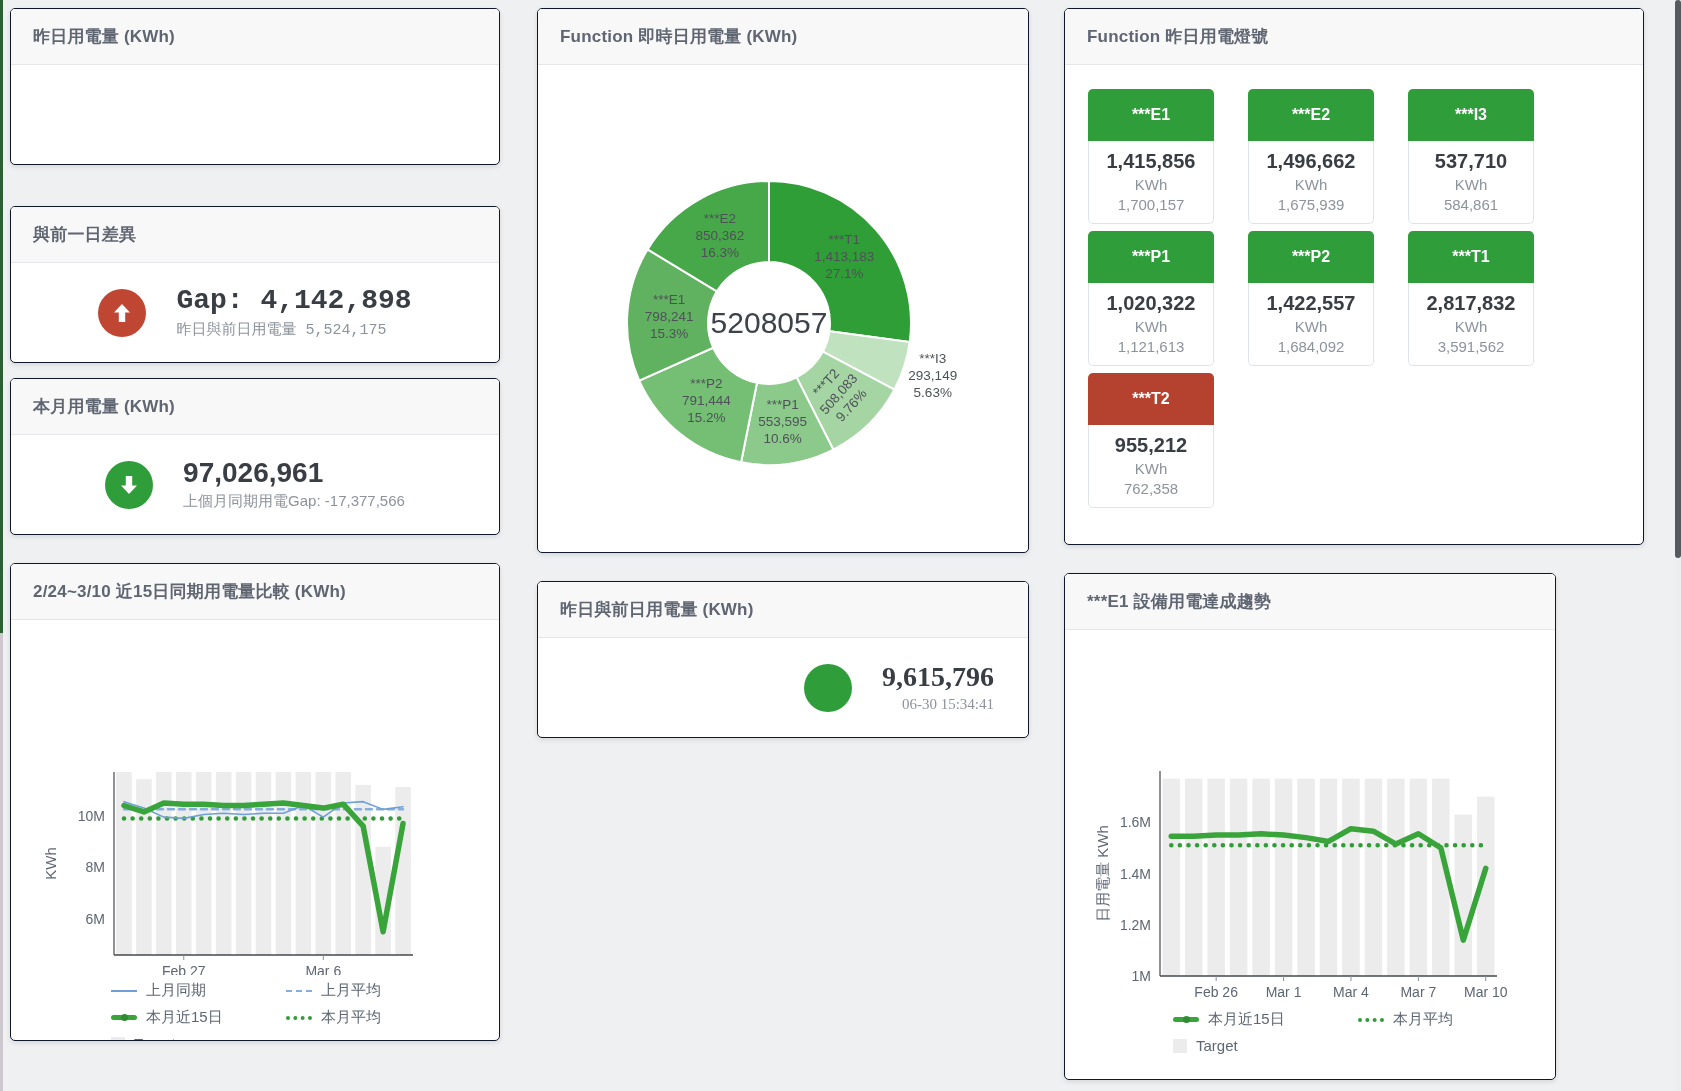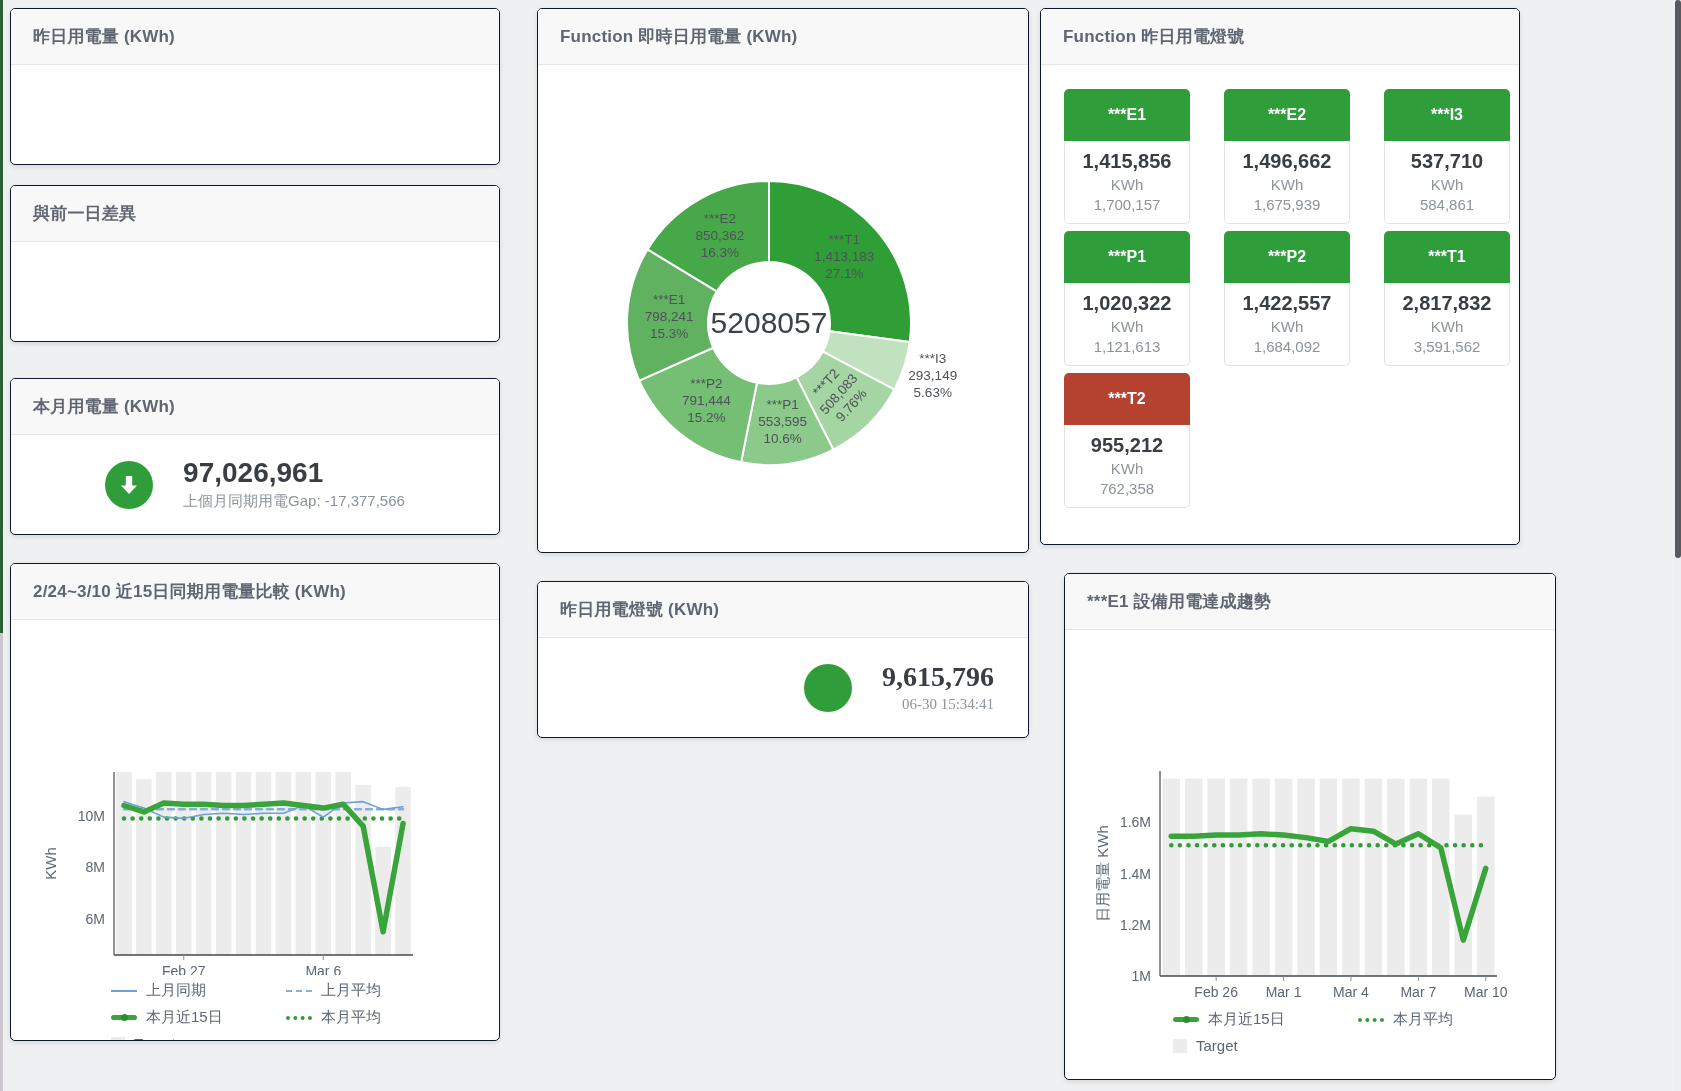--- a/index.html
+++ b/index.html
@@ -66,23 +66,34 @@
 
 <div class="edge-left-top"></div>
 <div class="edge-left-bottom"></div>
 
 <div class="panel" style="left:10px; top:8px; width:490px; height:157px;">
   <div class="panel-head">
     <div class="panel-title">昨日用電量 (KWh)</div>
   </div>
 </div>
 
-<div class="panel" style="left:10px; top:185px; width:490px; height:157px;font-family:Liberation Mono, monospace;">
+<div class="panel" style="left:10px; top:206px; width:490px; height:157px;font-family:Liberation Mono, monospace;">
   <div class="panel-head">
     <div class="panel-title">與前一日差異</div>
+  </div>
+  <div class="stat-body">
+    <div class="stat-circle" id="circ-diff" style="background: rgb(192, 70, 52);">
+        <svg viewBox="0 0 24 24">
+          <path d="M12 3 L20 11.5 H15.2 V21 H8.8 V11.5 H4 Z" fill="#ffffff"></path>
+        </svg>
+      </div>
+    <div class="stat-text">
+      <div class="v">Gap: 4,142,898</div>
+      <div class="s">昨日與前日用電量 5,524,175</div>
+    </div>
   </div>
 </div>
 
 <div class="panel" style="left:10px; top:378px; width:490px; height:157px;">
   <div class="panel-head">
     <div class="panel-title">本月用電量 (KWh)</div>
   </div>
   <div class="stat-body">
     <div class="stat-circle" id="circ-month" style="background: rgb(47, 158, 58);">
         <svg viewBox="0 0 24 24" style="transform:rotate(180deg)">
@@ -179,32 +190,32 @@
         <text class="pie-label" text-anchor="middle"><tspan x="131.20075975306338" y="238.66662442814044">***E1</tspan><tspan x="131.20075975306338" y="255.66662442814044">798,241</tspan><tspan x="131.20075975306338" y="272.66662442814044">15.3%</tspan></text>
         <path d="M109.56377973759597,184.39806790320722 A142,142 0 0 1 231.00000000000009,116 L231.00000000000003,197 A61,61 0 0 0 178.8337363661504,226.38226860630732 Z" fill="#47a84a" stroke="#ffffff" stroke-width="2"></path>
         <text class="pie-label" text-anchor="middle"><tspan x="181.92472442616196" y="157.8701123187235">***E2</tspan><tspan x="181.92472442616196" y="174.8701123187235">850,362</tspan><tspan x="181.92472442616196" y="191.8701123187235">16.3%</tspan></text>
         <text x="231" y="268" text-anchor="middle" class="pie-center">5208057</text>
       </svg>
   </div>
 </div>
 
 <div class="panel" style="left:537px; top:581px; width:492px; height:157px;">
   <div class="panel-head">
-    <div class="panel-title">昨日用電燈號 (KWh)</div>
+    <div class="panel-title">昨日與前日用電量 (KWh)</div>
   </div>
   <div class="stat-body right">
     <div class="stat-circle" id="circ-estimate" style="background: rgb(47, 158, 58);"></div>
     <div class="stat-text right-align">
       <div class="v">9,615,796</div>
       <div class="s">06-30 15:34:41</div>
     </div>
   </div>
 </div>
 
-<div class="panel" style="left:1040px; top:8px; width:480px; height:537px;">
+<div class="panel" style="left:1064px; top:8px; width:580px; height:537px;">
   <div class="panel-head">
     <div class="panel-title">Function 昨日用電燈號</div>
   </div>
   <div class="tile-grid" id="tile-grid">
       <div class="tile">
         <div class="tile-head" style="background:#2f9e3a">***E1</div>
         <div class="tile-body">
           <div class="tile-val">1,415,856</div>
           <div class="tile-unit">KWh</div>
           <div class="tile-target">1,700,157</div>

